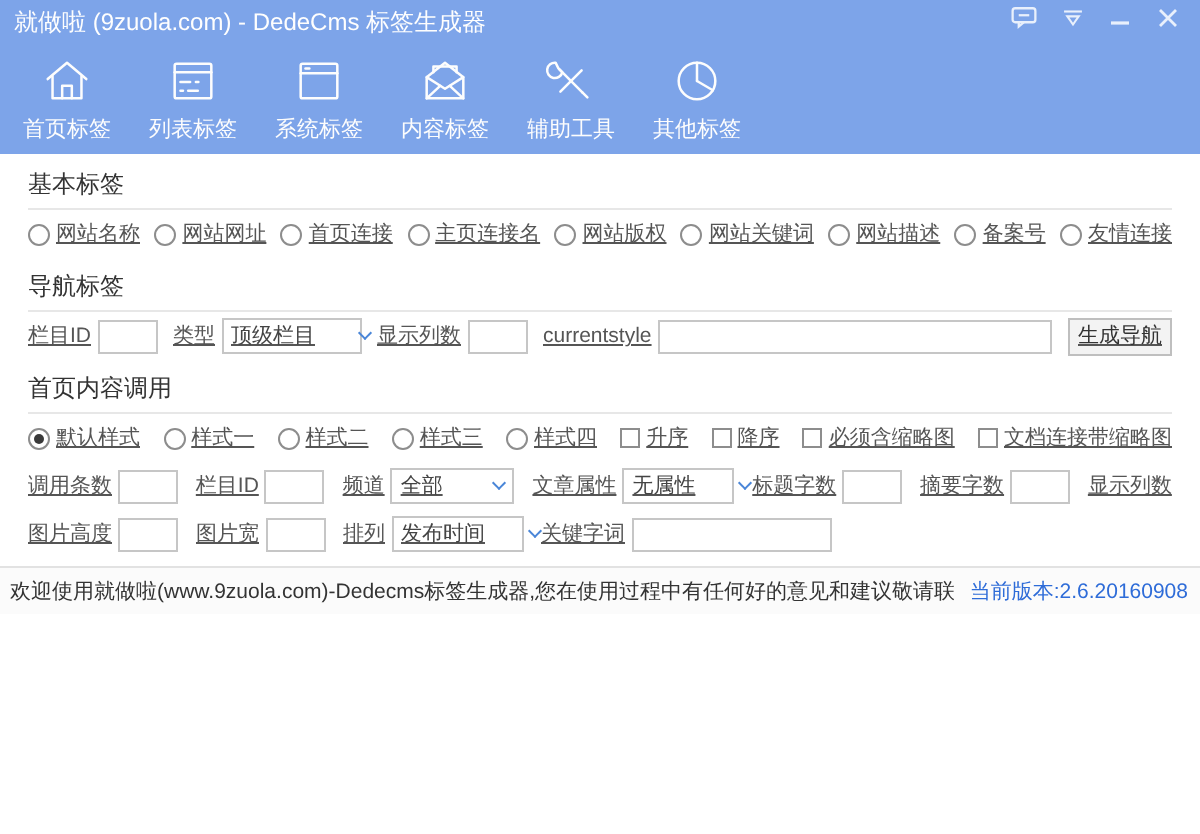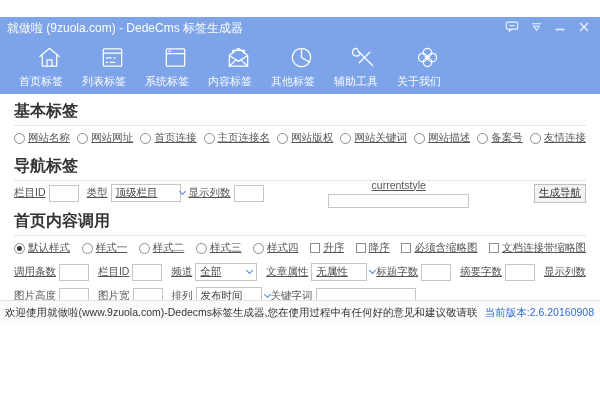--- a/index.html
+++ b/index.html
@@ -1,39 +1,39 @@
 <!DOCTYPE html>
 <html><head>
 <meta charset="utf-8">
 <style>
   * { box-sizing: border-box; margin: 0; padding: 0; }
   html,body { width:600px; height:417px; }
   body { font-family:"Liberation Sans",sans-serif; background:#fff; }
-  .app { position:relative; width:600px; height:307px; overflow:hidden; background:#14532d;margin-top:17px; }
+  .app { position:relative; width:600px; height:307px; overflow:hidden; background:#14532d; }
 
   
   .titlebar { height:22px; background:#7da4e9; display:flex; align-items:center; padding:0 6px 0 7px; }
   .wtitle { color:#fefefe; font-size:12px; flex:1; white-space:nowrap; overflow:hidden; }
   .wbtn { width:20px; height:18px; display:flex; align-items:center; justify-content:center; margin-left:4px; }
   .wbtn svg { stroke:#e9f0fc; fill:none; stroke-width:1.3; }
 
   
   .toolbar { height:55px; background:#7da4e9; display:flex; align-items:flex-start; padding:3px 0 0 4px; }
-  .titem { width:59px; display:flex; flex-direction:column; align-items:flex-end; margin-right:4px; cursor:default; }
+  .titem { width:59px; display:flex; flex-direction:column; align-items:center; margin-right:4px; cursor:default; }
   .ticon { height:30px; display:flex; align-items:center; justify-content:center; }
   .ticon svg { stroke:#fdfdfd; fill:none; stroke-width:1.3; stroke-linejoin:round; stroke-linecap:round; }
   .tlabel { color:#fdfdfd; font-size:11px; margin-top:2px; white-space:nowrap; }
 
   
   .content { position:absolute; top:77px; left:0; right:0; bottom:24px; background:#fff; padding:1px 14px 0 14px; overflow:hidden; }
-  .sechead { font-size:16px; font-weight:bold; color:#333; padding:6px 0 3px 0; border-bottom:1px solid #e7e7e7; }
+  .sechead { font-size:12px; font-weight:normal; color:#333; padding:6px 0 3px 0; border-bottom:1px solid #e7e7e7; }
   .row { display:flex; align-items:center; font-size:10.5px; color:#555; white-space:nowrap; height:24px;text-decoration:underline; }
   .row.spread { justify-content:space-between; }
   .fp { display:flex; align-items:center; gap:3px; flex-shrink:0; }
-  .fp.grow { flex-shrink:1;flex-direction:column; }
+  .fp.grow { flex-shrink:1; }
   input.txt { height:17px; border:1px solid #c6c6c6; font-size:10.5px; padding:0 2px; background:#fff; min-width:0; }
   .w30 { width:30px; } .w100 { width:100px; }
   .growinput { flex:1; }
   .sel { height:18px; border:1px solid #c6c6c6; background:#fff; display:flex; align-items:center; justify-content:space-between; padding:0 4px 0 4px; color:#444; gap:22px; }
   .chev { width:5px; height:5px; border-right:1.5px solid #4a86d8; border-bottom:1.5px solid #4a86d8; transform:rotate(45deg); margin-top:-3px; flex-shrink:0; }
 
   .radio, .check { display:flex; align-items:center; gap:3px; cursor:default; flex-shrink:0; }
   .rdot { width:11px; height:11px; border:1px solid #8d8d8d; border-radius:50%; background:#fff; position:relative; flex-shrink:0; }
   .checked .rdot::after { content:""; position:absolute; left:2px; top:2px; right:2px; bottom:2px; border-radius:50%; background:#3a3a3a; }
   .cbox { width:10px; height:10px; border:1px solid #8d8d8d; background:#fff; flex-shrink:0; }
@@ -123,49 +123,37 @@
             <path d="M8 9.5 V6.5 H20 V9.5"></path>
             <path d="M4.5 12 L14 18 L23.5 12"></path>
             <path d="M4.5 23 L11.5 16.5 M23.5 23 L16.5 16.5"></path>
           </svg>
         </span>
       <span class="tlabel">内容标签</span>
     </div>
     <div class="titem">
       <span class="ticon">
           <svg width="27" height="27" viewBox="0 0 28 28">
-            <circle cx="14" cy="14" r="9.5"></circle>
-            <path d="M14 14 V4.5"></path>
-            <path d="M14 14 L22.2 18.8"></path>
-          </svg>
-        </span>
-      <span class="tlabel">其他标签</span>
-    </div>
-    <div class="titem">
-      <span class="ticon">
-          <svg width="27" height="27" viewBox="0 0 28 28">
             <path d="M8.5 19.5 L19.5 8.5"></path>
             <path d="M8 8 L20 20"></path>
             <path d="M6 4.5 A4 4 0 1 0 9.5 9.5 L7.5 7.5 Z"></path>
             <path d="M20 20 L22.5 22.5"></path>
           </svg>
         </span>
       <span class="tlabel">辅助工具</span>
     </div>
     <div class="titem">
       <span class="ticon">
           <svg width="27" height="27" viewBox="0 0 28 28">
-            <circle cx="14" cy="9" r="4.4"></circle>
-            <circle cx="19" cy="14" r="4.4"></circle>
-            <circle cx="14" cy="19" r="4.4"></circle>
-            <circle cx="9" cy="14" r="4.4"></circle>
-            <circle cx="14" cy="14" r="1.8"></circle>
-          </svg>
-        </span>
-      <span class="tlabel">关于我们</span>
+            <circle cx="14" cy="14" r="9.5"></circle>
+            <path d="M14 14 V4.5"></path>
+            <path d="M14 14 L22.2 18.8"></path>
+          </svg>
+        </span>
+      <span class="tlabel">其他标签</span>
     </div>
   </div>
 
   <div class="content">
 
     <div class="sechead">基本标签</div>
     <div class="row spread">
       <label class="radio">
           <span class="rdot"></span>
           <span>网站名称</span>

